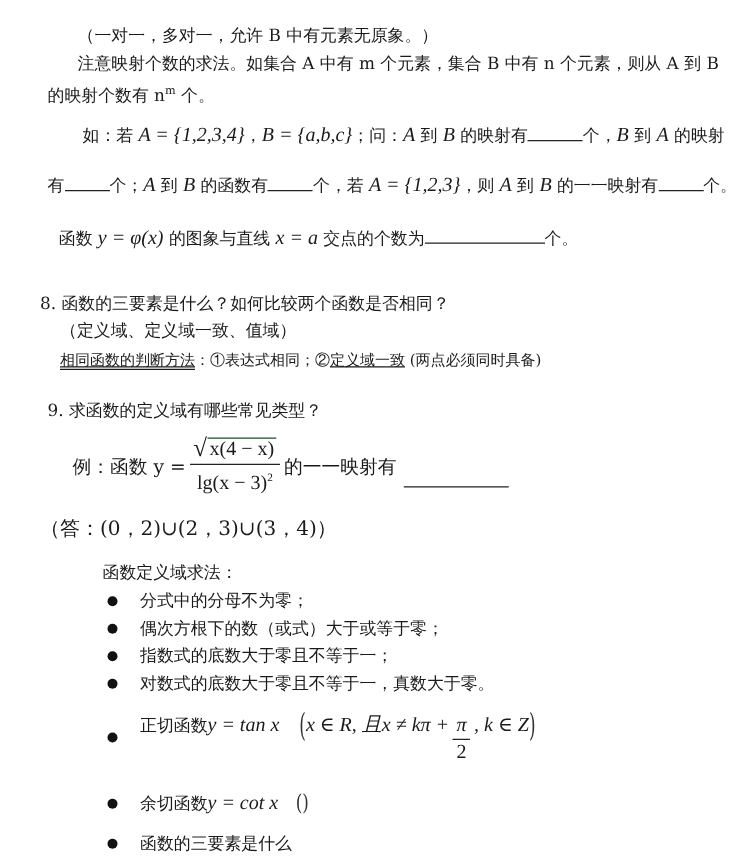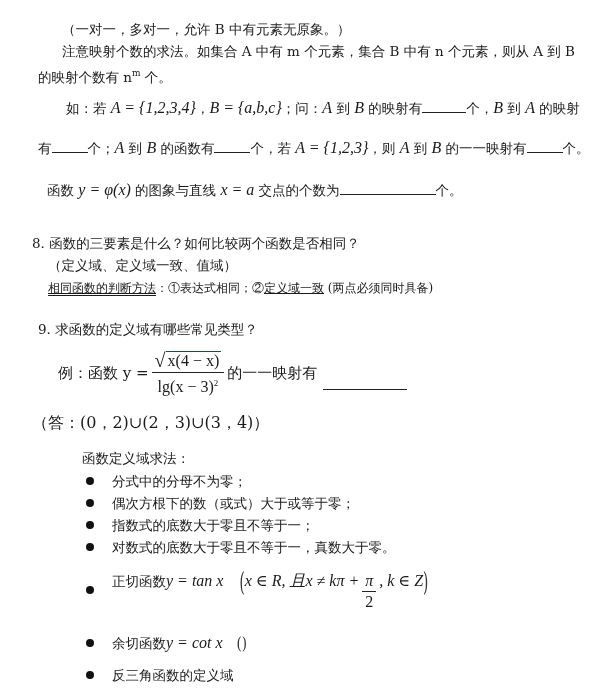--- a/index.html
+++ b/index.html
@@ -98,13 +98,13 @@
 <div class="bullet" style="left:86px; top:639px;"></div>
 <div class="line sm" style="left:112px; top:632px; display:flex; align-items:center; height:22px;">
   <span>余切函数 </span>
   <span class="math">y = cot x</span>
   <span style="display:inline-block; width:14px;"></span>
   <span class="midparen">(</span>
   <span class="midparen">)</span>
 </div>
 
 <div class="bullet" style="left:86px; top:671px;"></div>
-<div class="line sm" style="left:112px; top:666px;">反三角函数的定义域</div>
+<div class="line sm" style="left:112px; top:666px;">函数的三要素是什么</div>
 
 </body></html>

